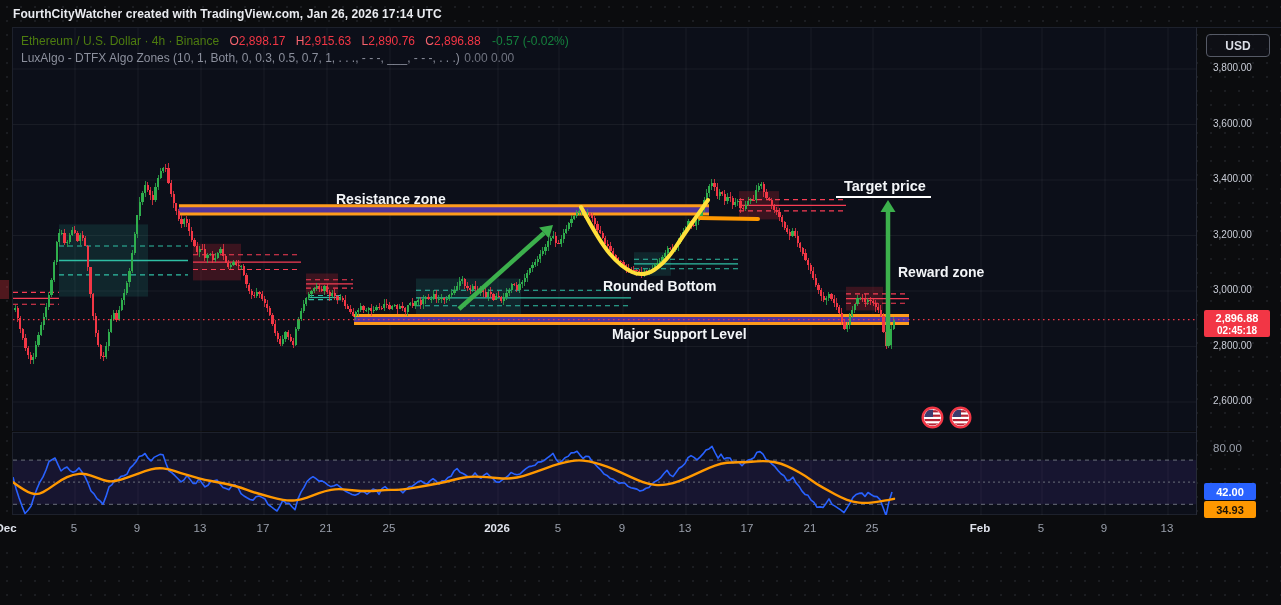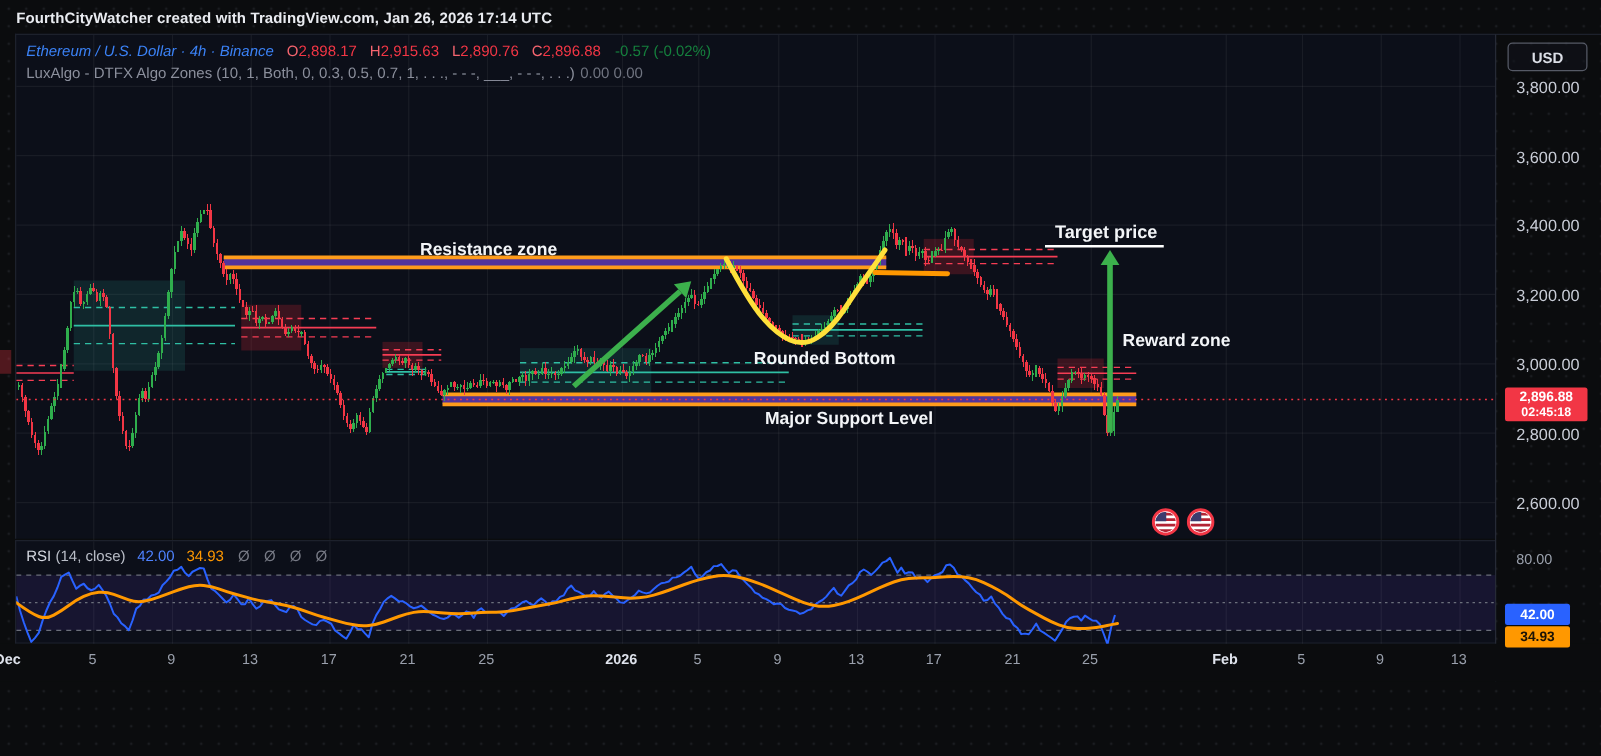--- a/index.html
+++ b/index.html
@@ -11,35 +11,35 @@
   .pane { position:absolute; background:#0c0f19; }
   #topbar { position:absolute; left:0; top:0; width:1281px; height:27px; display:flex; align-items:center; }
   #topbar span { margin-left:13px; color:#e9ebf0; font-size:12px; font-weight:700; letter-spacing:.1px; }
   #main-pane { left:12px; top:27px; width:1184px; height:404px; border-top:1px solid #1d212c; border-left:1px solid #1d212c; }
   #rsi-pane { left:12px; top:432px; width:1184px; height:83px; border-left:1px solid #1d212c; border-top:1px solid #1d212c; border-bottom:1px solid #1d212c; }
   #price-axis { position:absolute; left:1196px; top:27px; width:85px; height:518px; border-left:1px solid #262a36; border-top:1px solid #1d212c; }
   #time-axis { position:absolute; left:0; top:515px; width:1281px; height:30px; background:#0b0c0e; }
   #bottombar { position:absolute; left:0; top:545px; width:1281px; height:60px; display:flex; align-items:center; }
   svg { position:absolute; left:0; top:0; }
   .legend { position:absolute; left:8px; top:6px; z-index:5; font-size:12px; white-space:nowrap; }
-  .legend .sym { color:#3b82f6;font-style:italic; }
+  .legend .sym { color:#4d7c0f; }
   .legend .k { color:#f5656f; margin-left:7px; }
   .legend .v { color:#f23645; }
   .legend .chg { color:#15803d; margin-left:8px; }
   .legend2 { position:absolute; left:8px; top:23px; z-index:5; font-size:12px; color:#8b8f9c; white-space:nowrap; }
   .legend2 .dim { color:#707480; margin-left:1px; }
   .rsi-legend { position:absolute; left:8px; top:5px; z-index:5; font-size:12px; white-space:nowrap; color:#d5d8e0; }
   .rsi-legend .blue { color:#4e82ff; margin-left:6px; }
   .rsi-legend .orange { color:#ff9800; margin-left:6px; }
   .rsi-legend .empty { color:#787b86; margin-left:8px; letter-spacing:4px; }
   .anno { position:absolute; z-index:6; color:#f3f5f8; font-weight:700; font-size:14px; white-space:nowrap; }
   .anno-underline { position:absolute; z-index:6; height:2px; background:#ffffff; }
   .usd-btn { position:absolute; left:9px; top:6px; width:64px; height:23px; border:1px solid #565a66; border-radius:4px;
     color:#dbdee6; font-size:12px; font-weight:600; display:flex; align-items:center; justify-content:center; background:rgba(16,18,26,.6); }
-  .ptick { position:absolute; left:16px; color:#c9cdd7; font-size:13px; }
+  .ptick { position:absolute; left:16px; color:#c9cdd7; font-size:10px; }
   .price-badge { position:absolute; left:7px; top:282px; width:66px; height:27px; background:#f23645; border-radius:2px;
     color:#fff; text-align:center; line-height:1; padding-top:3px; z-index:7; }
   .price-badge .p { font-size:11px; font-weight:700; }
   .price-badge .cd { font-size:10px; margin-top:2px; font-weight:600; }
   .rsi-top-label { position:absolute; left:16px; top:414px; color:#9aa0ac; font-size:11.5px; }
   .rsi-badge { position:absolute; left:7px; width:52px; height:17px; border-radius:2px; font-size:11px; font-weight:700;
     display:flex; align-items:center; justify-content:center; z-index:7; }
   .rsi-badge.b { top:455px; background:#2962ff; color:#fff; }
   .rsi-badge.o { top:473px; background:#ff9800; color:#1c1306; }
   .ttick { position:absolute; top:7px; transform:translateX(-50%); color:#9aa0ac; font-size:11.5px; }
@@ -888,27 +888,20 @@
         <line x1="1029" y1="0" x2="1029" y2="83" stroke="rgba(255,255,255,0.055)"></line>
         <line x1="1092" y1="0" x2="1092" y2="83" stroke="rgba(255,255,255,0.055)"></line>
         <line x1="1155" y1="0" x2="1155" y2="83" stroke="rgba(255,255,255,0.055)"></line>
         <rect x="0" y="27.05000000000001" width="1184" height="44.19999999999999" fill="rgba(124,77,255,0.10)"></rect>
         <line x1="0" y1="27.1" x2="1184" y2="27.1" stroke="#6b6f7b" stroke-width="1" stroke-dasharray="4,4"></line>
         <line x1="0" y1="49.1" x2="1184" y2="49.1" stroke="#6b6f7b" stroke-width="1" stroke-dasharray="2,3"></line>
         <line x1="0" y1="71.3" x2="1184" y2="71.3" stroke="#6b6f7b" stroke-width="1" stroke-dasharray="4,4"></line>
         <polyline points="0.0,44.1 3.0,55.4 6.0,64.8 9.0,73.1 12.0,80.5 15.0,77.3 18.0,73.3 21.0,63.7 24.0,55.6 27.0,48.8 30.0,43.9 33.0,37.0 36.0,28.5 39.0,26.7 42.0,25.0 45.0,31.7 48.0,38.0 51.0,35.5 54.0,34.0 57.0,37.6 60.0,39.2 63.0,37.9 66.0,34.9 69.0,39.0 72.0,43.6 75.0,50.2 78.0,58.0 81.0,60.9 84.0,65.6 87.0,67.9 90.0,71.2 93.0,63.4 96.0,53.9 99.0,51.6 102.0,46.5 105.0,46.4 108.0,43.4 111.0,42.7 114.0,41.1 117.0,35.2 120.0,32.3 123.0,28.8 126.0,23.6 129.0,22.8 132.0,20.5 135.0,25.2 138.0,27.9 141.0,24.4 144.0,22.9 147.0,21.4 150.0,21.7 153.0,30.5 156.0,37.9 159.0,39.8 162.0,42.7 165.0,45.8 168.0,48.9 171.0,46.9 174.0,42.6 177.0,46.3 180.0,50.4 183.0,50.4 186.0,45.7 189.0,50.1 192.0,53.9 195.0,52.2 198.0,48.0 201.0,47.8 204.0,47.1 207.0,51.0 210.0,54.5 213.0,55.6 216.0,56.7 219.0,52.6 222.0,51.8 225.0,54.7 228.0,60.6 231.0,63.0 234.0,64.8 237.0,66.5 240.0,67.1 243.0,63.7 246.0,63.0 249.0,64.4 252.0,66.0 255.0,71.4 258.0,73.5 261.0,75.9 264.0,78.0 267.0,73.0 270.0,66.8 273.0,70.2 276.0,70.3 279.0,73.7 282.0,76.8 285.0,65.9 288.0,59.1 291.0,54.4 294.0,48.5 297.0,45.7 300.0,43.7 303.0,45.7 306.0,48.1 309.0,47.9 312.0,49.6 315.0,52.1 318.0,53.6 321.0,52.8 324.0,51.5 327.0,53.9 330.0,56.4 333.0,58.6 336.0,59.9 339.0,61.5 342.0,62.2 345.0,61.1 348.0,58.5 351.0,58.9 354.0,61.1 357.0,58.9 360.0,56.1 363.0,56.9 366.0,61.3 369.0,55.6 372.0,53.6 375.0,56.4 378.0,56.9 381.0,56.7 384.0,56.5 387.0,57.0 390.0,59.8 393.0,56.4 396.0,53.8 399.0,53.3 402.0,51.1 405.0,48.8 408.0,47.8 411.0,50.0 414.0,51.1 417.0,47.9 420.0,45.7 423.0,48.0 426.0,51.2 429.0,47.9 432.0,47.9 435.0,44.5 438.0,43.3 441.0,38.0 444.0,35.5 447.0,39.3 450.0,40.5 453.0,42.3 456.0,44.5 459.0,43.5 462.0,39.9 465.0,43.5 468.0,45.2 471.0,42.1 474.0,40.3 477.0,43.4 480.0,45.7 483.0,48.9 486.0,49.3 489.0,47.2 492.0,45.1 495.0,43.0 498.0,39.5 501.0,40.9 504.0,41.7 507.0,41.0 510.0,38.2 513.0,35.6 516.0,33.6 519.0,33.1 522.0,32.2 525.0,29.1 528.0,28.9 531.0,27.6 534.0,25.1 537.0,23.0 540.0,20.4 543.0,26.2 546.0,29.8 549.0,28.0 552.0,24.8 555.0,23.4 558.0,19.9 561.0,19.8 564.0,18.3 567.0,22.1 570.0,25.5 573.0,23.2 576.0,23.6 579.0,28.3 582.0,31.3 585.0,34.4 588.0,37.2 591.0,41.1 594.0,42.4 597.0,45.2 600.0,46.3 603.0,48.1 606.0,50.4 609.0,49.8 612.0,50.3 615.0,53.4 618.0,54.8 621.0,55.4 624.0,56.1 627.0,58.1 630.0,57.2 633.0,55.3 636.0,54.4 639.0,50.8 642.0,48.6 645.0,47.0 648.0,44.3 651.0,40.5 654.0,37.3 657.0,41.9 660.0,43.6 663.0,39.5 666.0,35.3 669.0,33.5 672.0,30.5 675.0,24.6 678.0,22.6 681.0,24.4 684.0,26.9 687.0,24.1 690.0,20.9 693.0,17.1 696.0,15.9 699.0,13.3 702.0,19.5 705.0,25.2 708.0,21.1 711.0,25.9 714.0,24.8 717.0,25.0 720.0,29.8 723.0,28.6 726.0,29.5 729.0,32.7 732.0,29.5 735.0,27.1 738.0,26.2 741.0,24.6 744.0,19.2 747.0,18.6 750.0,21.2 753.0,26.5 756.0,28.0 759.0,31.1 762.0,33.7 765.0,37.5 768.0,40.8 771.0,42.7 774.0,47.6 777.0,47.0 780.0,44.2 783.0,49.9 786.0,53.2 789.0,58.1 792.0,61.4 795.0,62.3 798.0,67.1 801.0,69.4 804.0,74.3 807.0,73.9 810.0,74.4 813.0,70.4 816.0,65.9 819.0,71.4 822.0,73.1 825.0,75.2 828.0,77.2 831.0,79.6 834.0,74.9 837.0,70.1 840.0,64.4 843.0,61.6 846.0,60.4 849.0,60.1 852.0,63.5 855.0,59.5 858.0,61.5 861.0,63.4 864.0,63.6 867.0,66.6 870.0,74.2 873.0,82.5 876.0,68.6 879.0,59.0" fill="none" stroke="#2962ff" stroke-width="1.6" stroke-linejoin="round"></polyline>
         <path d="M0,49.14999999999998 Q12,57.99000000000001 18,60.19999999999999 Q24,62.40999999999997 30,59.09499999999997 Q36,55.77999999999997 42,51.359999999999985 Q48,46.94 54,44.17750000000001 Q60,41.41500000000002 66,40.86250000000001 Q72,40.31 78,42.52000000000001 Q84,44.73000000000002 90,46.94 Q96,49.14999999999998 102,48.04499999999999 Q108,46.94 114,44.72999999999999 Q120,42.51999999999998 126,40.31 Q132,38.10000000000002 138,36.442500000000024 Q144,34.785000000000025 150,35.337500000000006 Q156,35.889999999999986 162,38.099999999999994 Q168,40.31 174,41.9675 Q180,43.625 186,45.2825 Q192,46.94 198,48.04499999999999 Q204,49.14999999999998 210,50.254999999999995 Q216,51.360000000000014 222,53.01750000000001 Q228,54.67500000000001 234,56.88500000000002 Q240,59.09500000000003 246,60.7525 Q252,62.40999999999997 258,64.0675 Q264,65.72500000000002 270,66.83000000000001 Q276,67.935 282,67.3825 Q288,66.82999999999998 294,64.61999999999998 Q300,62.40999999999997 306,60.19999999999999 Q312,57.99000000000001 318,56.88499999999999 Q324,55.77999999999997 330,56.33249999999998 Q336,56.88499999999999 342,57.4375 Q348,57.99000000000001 354,57.99000000000001 Q360,57.99000000000001 366,57.4375 Q372,56.88499999999999 378,56.88499999999999 Q384,56.88499999999999 390,56.33249999999998 Q396,55.77999999999997 402,54.67499999999998 Q408,53.56999999999999 414,52.465 Q420,51.360000000000014 426,50.254999999999995 Q432,49.14999999999998 438,47.49249999999998 Q444,45.83499999999998 450,44.72999999999999 Q456,43.625 462,43.625 Q468,43.625 474,44.17750000000001 Q480,44.73000000000002 486,45.2825 Q492,45.83499999999998 498,45.2825 Q504,44.73000000000002 510,43.07250000000002 Q516,41.41500000000002 522,39.20500000000001 Q528,36.995000000000005 534,34.785 Q540,32.57499999999999 546,30.91749999999999 Q552,29.25999999999999 558,28.155 Q564,27.05000000000001 570,27.602499999999992 Q576,28.154999999999973 582,29.8125 Q588,31.470000000000027 594,33.68000000000001 Q600,35.889999999999986 606,38.6525 Q612,41.41500000000002 618,44.17750000000001 Q624,46.94 630,49.150000000000006 Q636,51.360000000000014 642,51.912499999999994 Q648,52.464999999999975 654,51.359999999999985 Q660,50.254999999999995 666,48.04499999999999 Q672,45.83499999999998 678,43.07249999999999 Q684,40.31 690,37.547500000000014 Q696,34.785000000000025 702,32.57500000000002 Q708,30.36500000000001 714,29.8125 Q720,29.25999999999999 726,29.25999999999999 Q732,29.25999999999999 738,28.707499999999982 Q744,28.154999999999973 750,28.154999999999973 Q756,28.154999999999973 762,29.25999999999999 Q768,30.36500000000001 774,33.1275 Q780,35.889999999999986 786,39.204999999999984 Q792,42.51999999999998 798,46.94 Q804,51.360000000000014 810,54.67500000000001 Q816,57.99000000000001 822,61.30500000000001 Q828,64.62 834,66.83000000000001 Q840,69.04000000000002 846,69.5925 Q852,70.14499999999998 858,69.5925 Q864,69.04000000000002 870,67.935 Q876,66.82999999999998 878.5,66.31617499999999 L881,65.80234999999999" fill="none" stroke="#ff9800" stroke-width="2.4" stroke-linecap="round"></path>
       </svg>
-    <div class="rsi-legend">
-      <span>RSI</span>
-      <span style="color:#b9bdc7;">(14, close)</span>
-      <span class="blue">42.00</span>
-      <span class="orange">34.93</span>
-      <span class="empty">Ø Ø Ø Ø</span>
-    </div>
   </div>
 
   <div id="price-axis">
     <div class="usd-btn">USD</div>
     <div id="price-ticks">
         <div class="ptick" style="top: 34px;">3,800.00</div>
         <div class="ptick" style="top: 89.5px;">3,600.00</div>
         <div class="ptick" style="top: 145px;">3,400.00</div>
         <div class="ptick" style="top: 200.5px;">3,200.00</div>
         <div class="ptick" style="top: 256px;">3,000.00</div>

